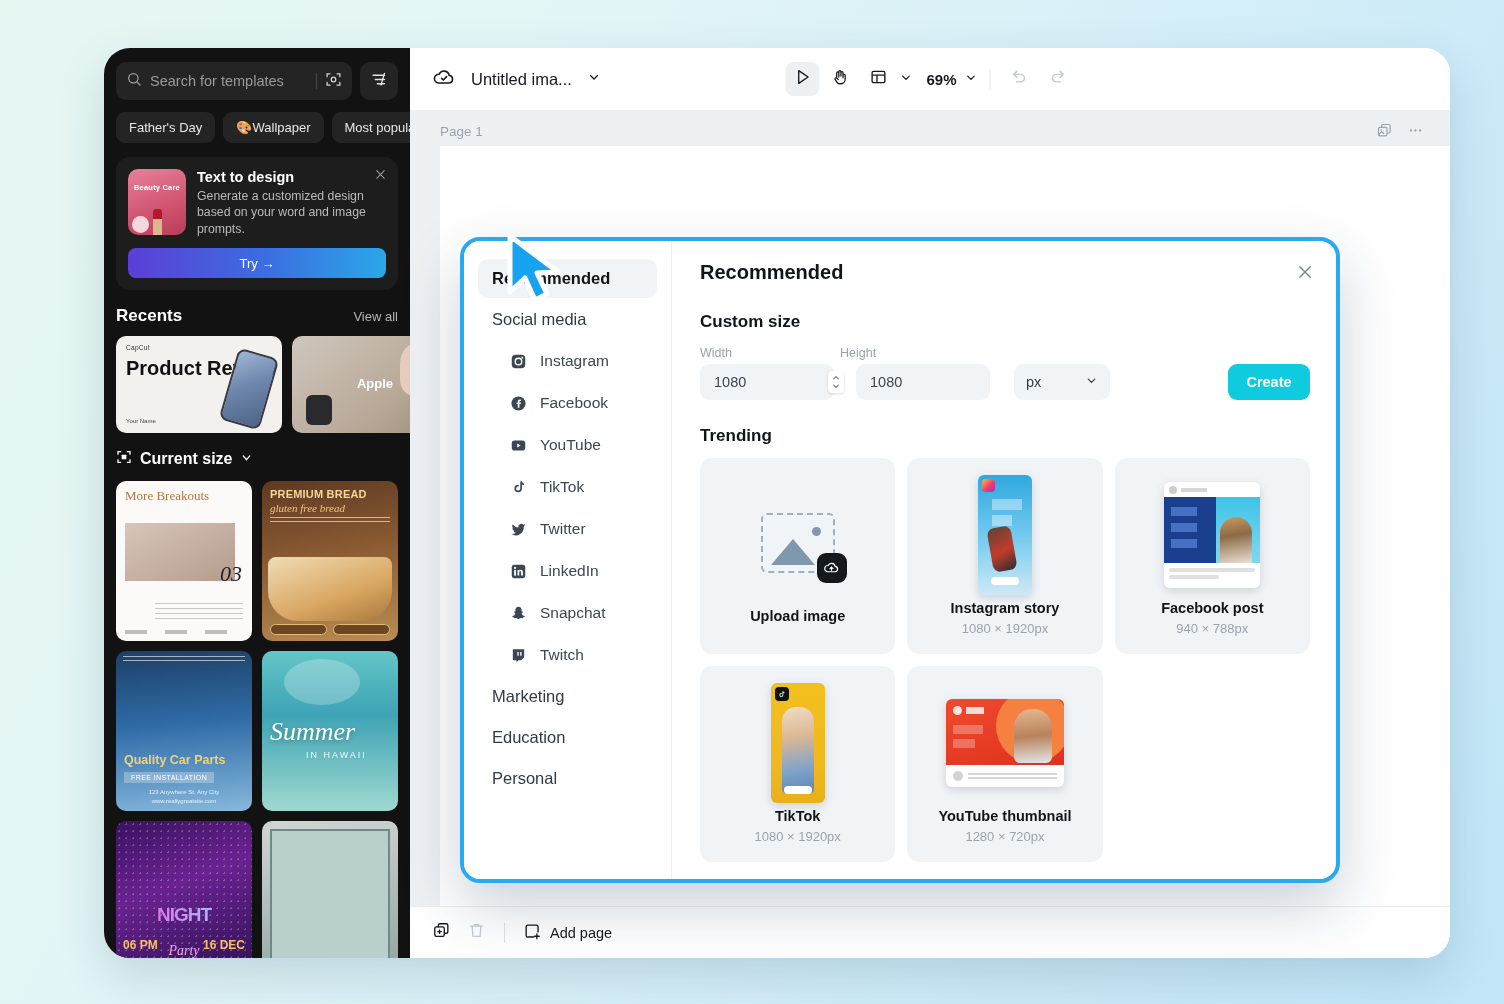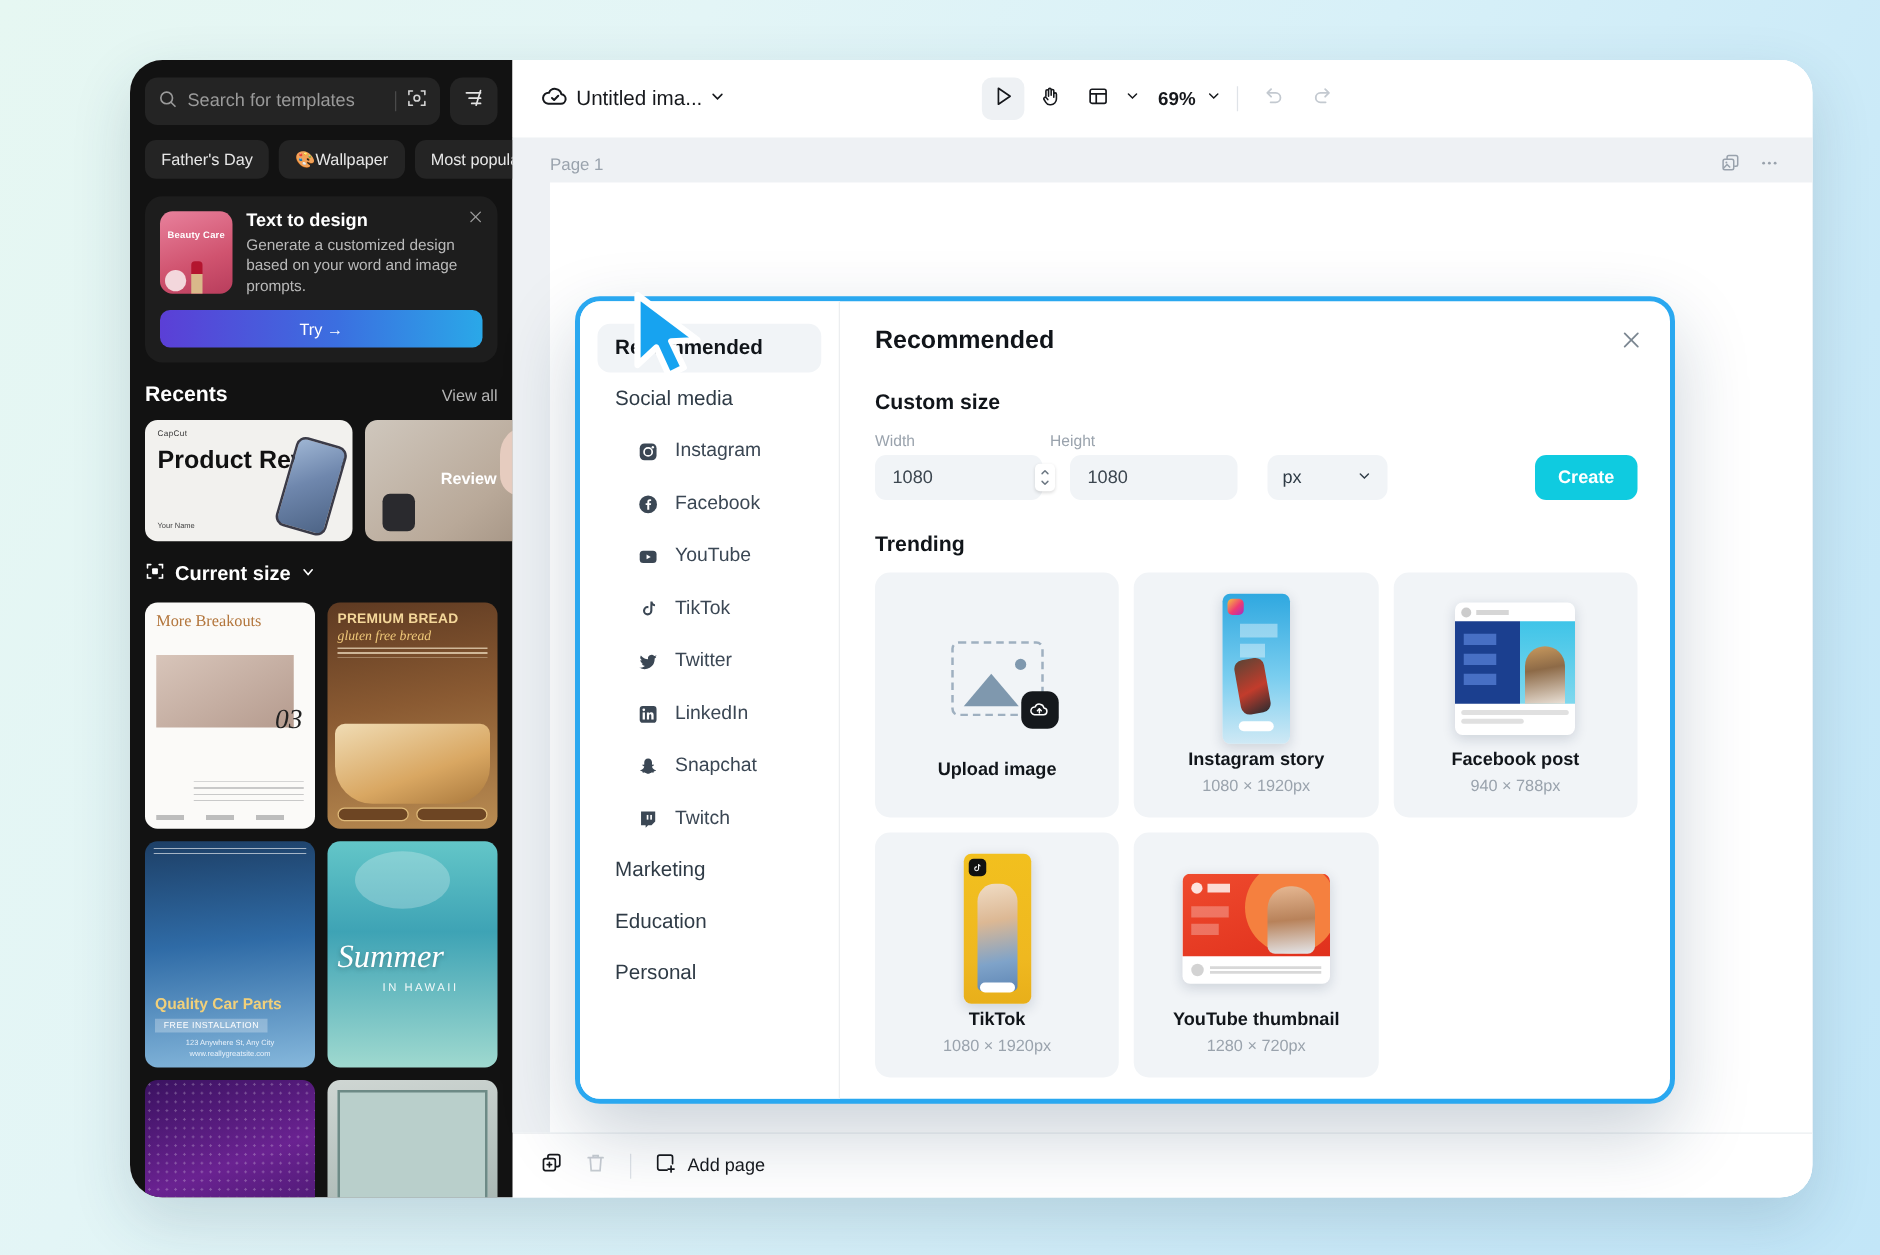--- a/index.html
+++ b/index.html
@@ -104,21 +104,21 @@
   .rc2 .lbl { position:absolute; left:50%; top:48%; transform:translate(-50%,-50%); color:#fff; font-weight:bold; font-size:13px;}
   .rc2 .watch { position:absolute; left:14px; bottom:8px; width:26px; height:30px; border-radius:6px; background:#2a2a2e; }
   .rc2 .hand { position:absolute; right:10px; top:6px; width:48px; height:54px; border-radius:40% 40% 30% 30%; background:#e7cdc0; }
   .cur-size {
     margin-top: 16px; display:flex; align-items:center; gap:8px;
     color:#fff; font-size:16px; font-weight:bold;
   }
   .tpl-grid {
     margin-top: 12px; display:grid; grid-template-columns: 1fr 1fr; gap: 10px;
   }
-  .tpl { height: 181px; border-radius: 10px; overflow: hidden; position: relative; }
+  .tpl { height: 160px; border-radius: 10px; overflow: hidden; position: relative; }
   .t-a { background:#fbfaf8; }
   .t-a .h1 { position:absolute; left:9px; top:8px; font-family:"Liberation Serif",serif; color:#b3763d; font-size:13px; line-height:1.08;}
   .t-a .ph { position:absolute; left:9px; top:42px; width:110px; height:58px; background:linear-gradient(150deg,#d8c5ba,#b59b8e);}
   .t-a .no { position:absolute; right:10px; top:80px; font-family:"Liberation Serif",serif; font-size:22px; color:#222; font-style:italic;}
   .t-a .tx { position:absolute; right:9px; bottom:22px; width:88px; height:16px; background:repeating-linear-gradient(180deg,#c9c9c9 0 1px,transparent 1px 5px);}
   .t-a .ft { position:absolute; left:9px; right:9px; bottom:7px; height:4px; background:repeating-linear-gradient(90deg,#bdbdbd 0 22px,transparent 22px 40px);}
   .t-b { background: linear-gradient(170deg,#5e3a22,#8a5a32 45%,#b98c52); }
   .t-b .h { position:absolute; left:8px; right:8px; top:7px; color:#f4d79a; font-size:11px; font-weight:bold; letter-spacing:.2px;}
   .t-b .h2 { position:absolute; left:8px; top:21px; color:#f0c97a; font-family:"Liberation Serif",serif; font-style:italic; font-size:11px;}
   .t-b .sub { position:absolute; left:8px; right:8px; top:36px; height:8px; background:repeating-linear-gradient(180deg,rgba(255,240,210,.65) 0 1px,transparent 1px 4px);}
@@ -151,21 +151,21 @@
   .t-h { background:#e8e8ec; }
   .t-h .bar { position:absolute; left:7px; top:7px; color:#333; font-size:7px; font-weight:bold;}
   .t-h .ln { position:absolute; left:7px; top:24px; right:7px; height:6px; background:repeating-linear-gradient(180deg,#b9b9c2 0 1px,transparent 1px 5px);}
 
   
   #editor { flex: 1; display: flex; flex-direction: column; background: #ffffff; min-width: 0;}
   #topbar {
     height: 62px; background: #fff; display: flex; align-items: center;
     padding: 0 22px; position: relative; flex: 0 0 62px;
   }
-  .doc-name { display: flex; align-items: center; gap: 5px; }
+  .doc-name { display: flex; align-items: center; gap: 15px; }
   .doc-name .txt { font-size: 16.5px; color: #16181c; }
   .tool-cluster {
     position: absolute; left: 50%; transform: translateX(-50%);
     display: flex; align-items: center; gap: 4px;
   }
   .tbtn {
     width: 34px; height: 34px; border-radius: 8px;
     display: flex; align-items: center; justify-content: center;
   }
   .tbtn.active { background: #eef1f4; }
@@ -387,21 +387,21 @@
     <div class="recents">
       <div class="recent-card rc1">
         <div class="brand">CapCut</div>
         <div class="ttl">Product Review</div>
         <div class="nm">Your Name</div>
         <div class="phone"></div>
       </div>
       <div class="recent-card rc2">
         <div class="hand"></div>
         <div class="watch"></div>
-        <div class="lbl">Review</div>
+        <div class="lbl">Apple</div>
       </div>
     </div>
 
     <div class="cur-size">
       <span>
         <svg width="16" height="16" viewBox="0 0 24 24" fill="none" stroke="#fff" stroke-width="1.9" stroke-linecap="round">
           <path d="M3 8V4h4M21 8V4h-4M3 16v4h4M21 16v4h-4"></path>
             <rect x="8.5" y="8.5" width="7" height="7" rx="1" fill="#fff" stroke="none"></rect>
         </svg>
       </span>

